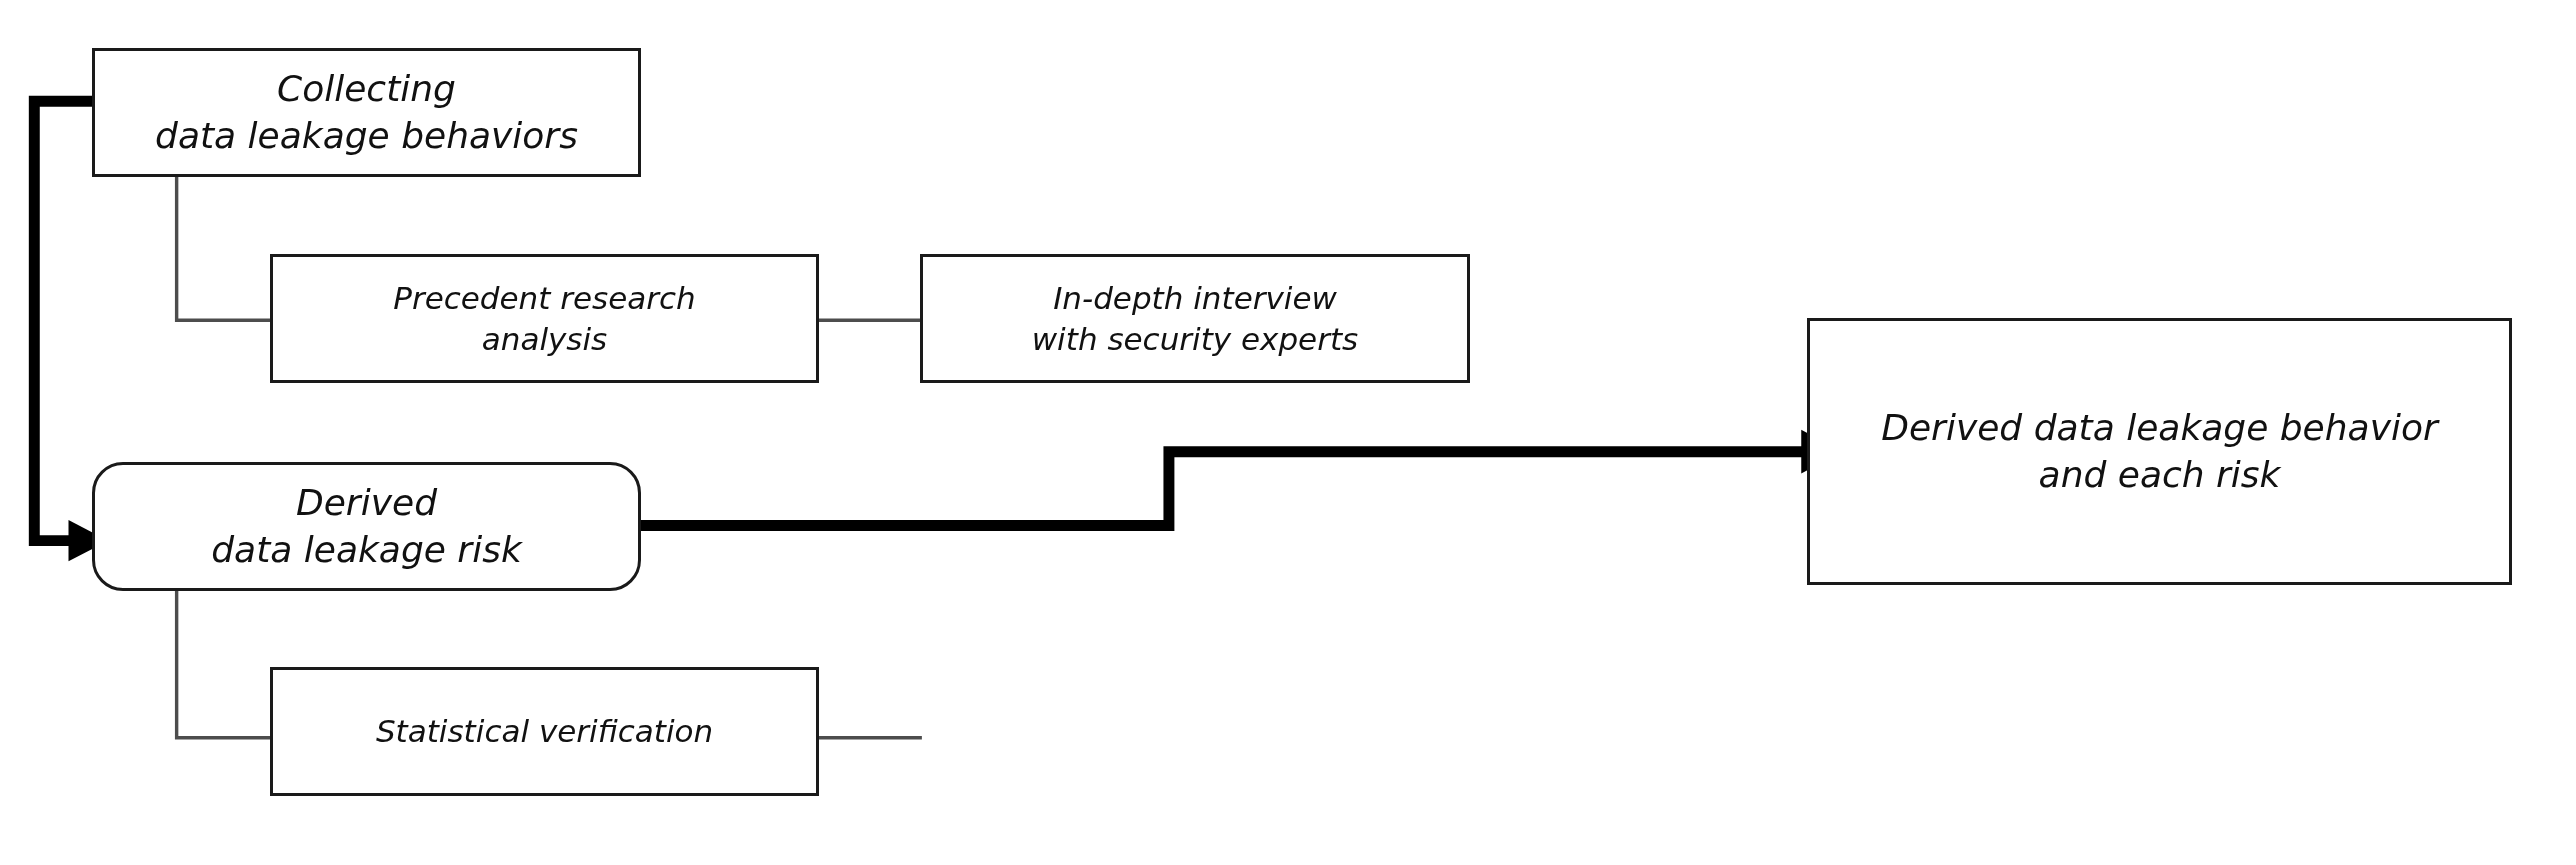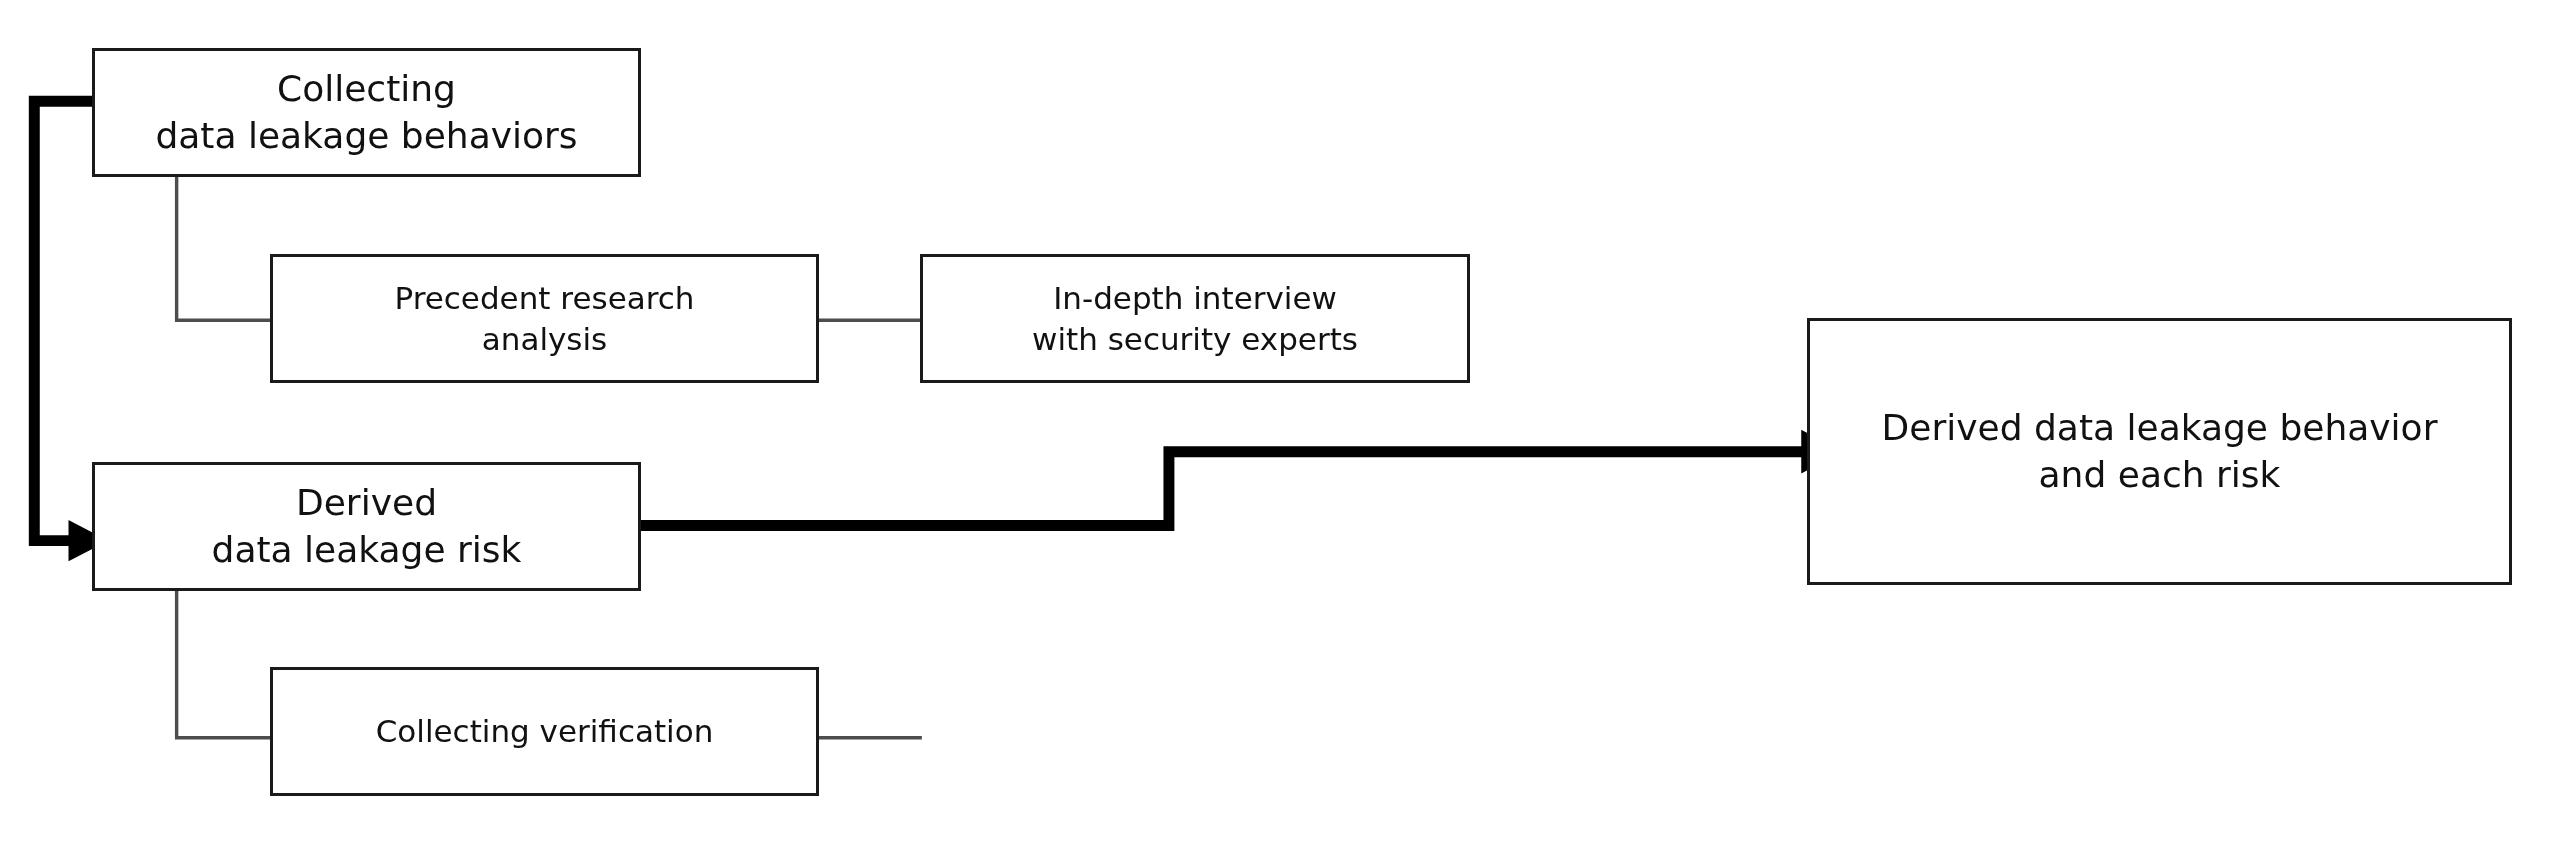--- a/index.html
+++ b/index.html
@@ -34,26 +34,27 @@
     justify-content: center;
     text-align: center;
   }
   .node-label {
     display: block;
     color: #111111;
     font-weight: 400;
     line-height: 1.30;
     white-space: pre-line;
     padding: 0 6.8px;
+    font-style: italic;
   }
   
   #node-collecting      { left:92px;  top:48px;   width:549px;  height:129px; }
   #node-precedent       { left:270px;  top:254px;  width:549px;  height:129px; }
   #node-interview       { left:920px; top:254px;  width:550px;  height:129px; }
-  #node-derived-risk    { left:92px;  top:462px;  width:549px;  height:129px; }
+  #node-derived-risk    { left:92px;  top:462px;  width:549px;  height:129px;border-radius:31px; }
   #node-statistical     { left:270px;  top:667px;  width:549px;  height:129px; }
   #node-design-scenario { left:920px; top:621px;  width:550px;  height:213px; }
   #node-result          { left:1807px; top:318px;  width:705px; height:267px; }
 
   #node-collecting .node-label,
   #node-derived-risk .node-label,
   #node-result .node-label { font-size: 36px; }
 
   #node-precedent .node-label,
   #node-interview .node-label,
@@ -108,21 +109,21 @@
     <span class="node-label">Precedent  research
 analysis</span>
   </div>
 
   <div class="node-box" id="node-derived-risk">
     <span class="node-label">Derived
 data leakage risk</span>
   </div>
 
   <div class="node-box" id="node-statistical">
-    <span class="node-label">Collecting verification</span>
+    <span class="node-label">Statistical verification</span>
   </div>
 
 
   <div class="node-box" id="node-result">
     <span class="node-label">Derived data leakage behavior
 and each risk</span>
   </div>
 
 </div>
 

